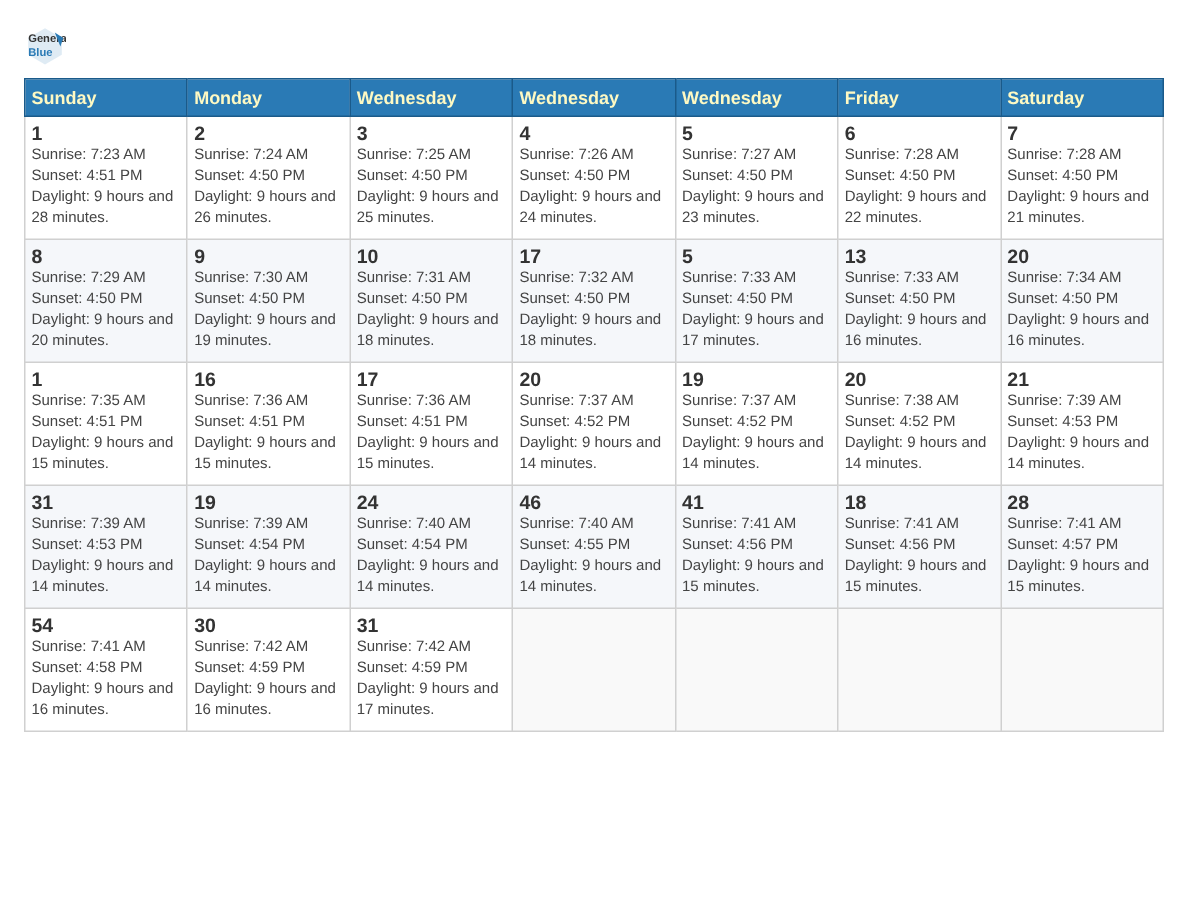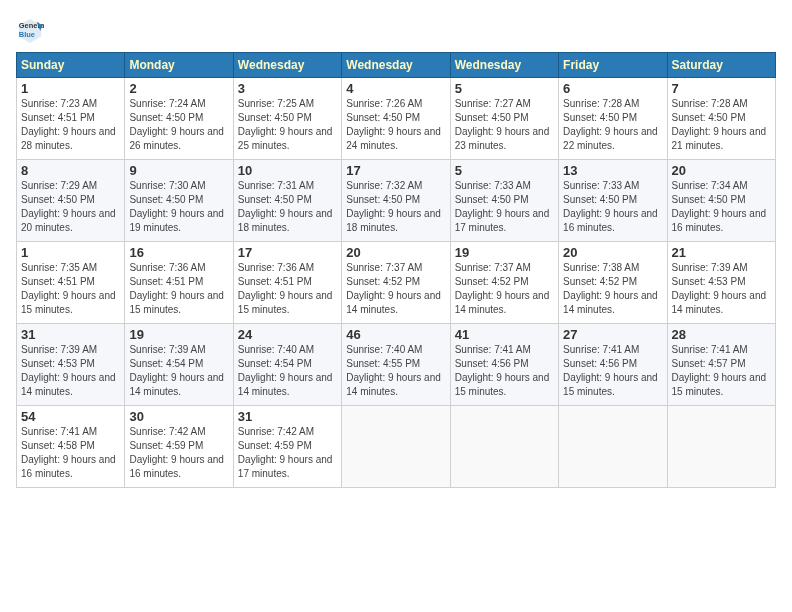--- a/index.html
+++ b/index.html
@@ -242,21 +242,21 @@
           </td>
           <td>
             <span class="day-number">46</span>
 <div class="day-info">Sunrise: 7:40 AM<br>Sunset: 4:55 PM<br>Daylight: 9 hours and 14 minutes.</div>
           </td>
           <td>
             <span class="day-number">41</span>
 <div class="day-info">Sunrise: 7:41 AM<br>Sunset: 4:56 PM<br>Daylight: 9 hours and 15 minutes.</div>
           </td>
           <td>
-            <span class="day-number">27</span>
+            <span class="day-number">18</span>
 <div class="day-info">Sunrise: 7:41 AM<br>Sunset: 4:56 PM<br>Daylight: 9 hours and 15 minutes.</div>
           </td>
           <td>
             <span class="day-number">28</span>
 <div class="day-info">Sunrise: 7:41 AM<br>Sunset: 4:57 PM<br>Daylight: 9 hours and 15 minutes.</div>
           </td>
         </tr>
         <tr>
           <td>
             <span class="day-number">54</span>

